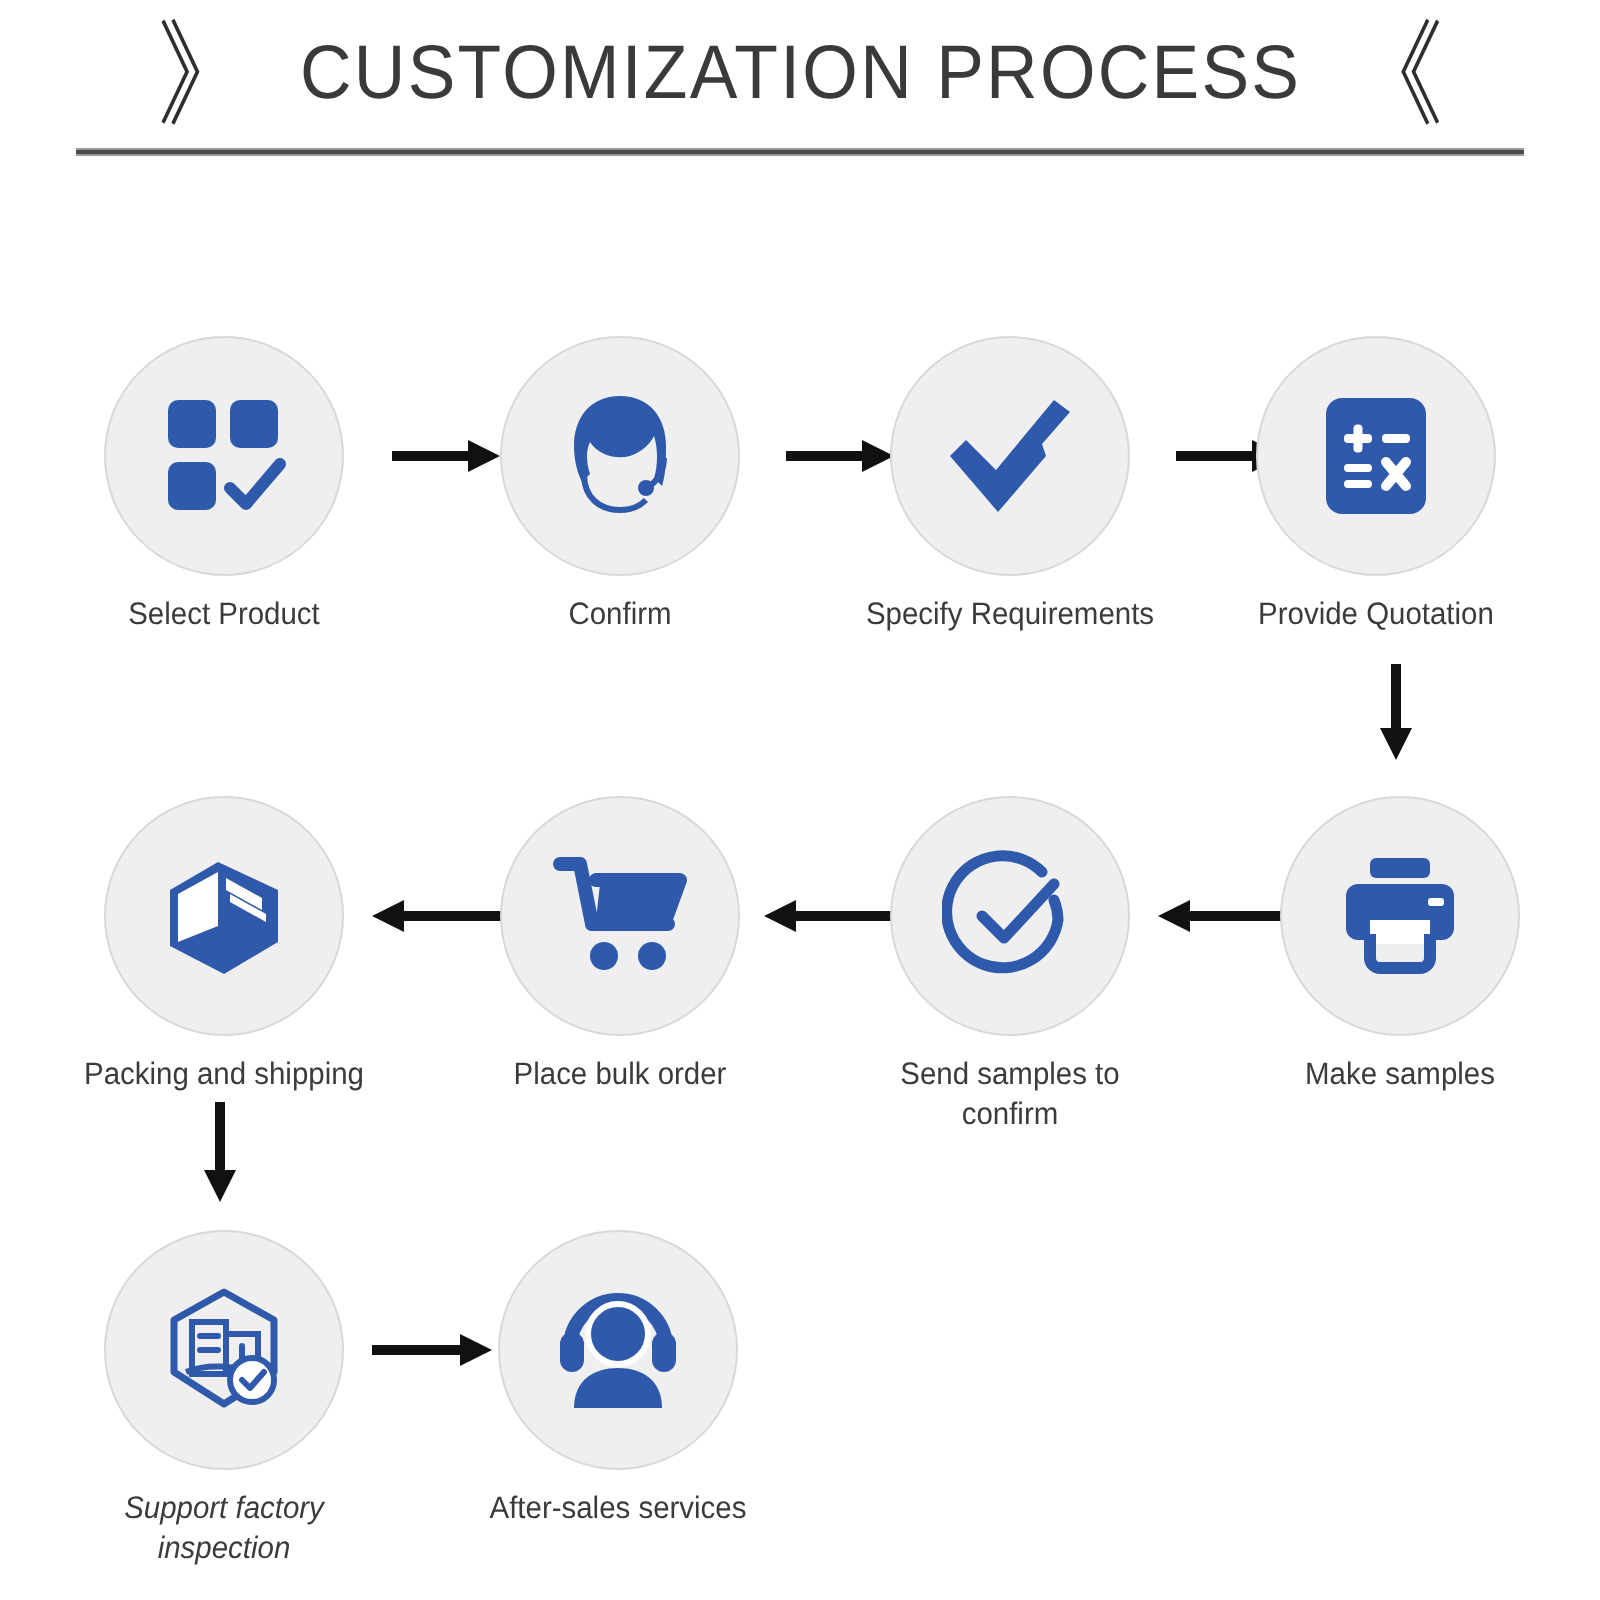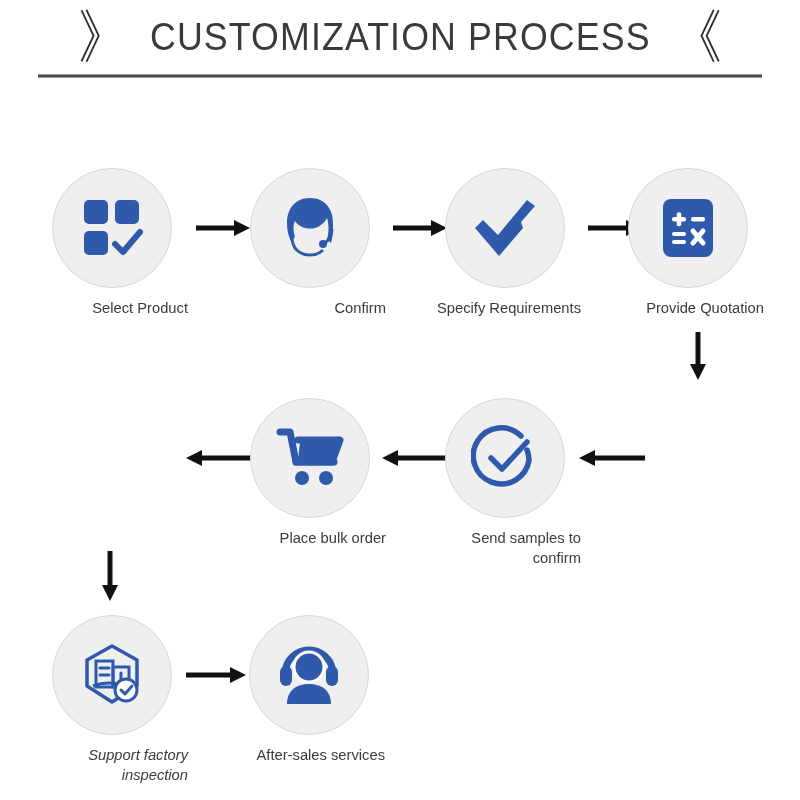--- a/index.html
+++ b/index.html
@@ -66,21 +66,21 @@
     height: 4px;
     background: #4a4a4a;
     border-top: 1px solid #9a9a9a;
     border-bottom: 1px solid #9a9a9a;
   }
 
   
   .node {
     position: absolute;
     width: 160px;
-    text-align: right;
+    text-align: center;
   }
 
   .circle {
     width: 120px;
     height: 120px;
     margin: 0 auto;
     border-radius: 50%;
     background: #efefef;
     border: 1px solid #d8d8d8;
     display: flex;
@@ -191,20 +191,31 @@
     <div class="node-label">Provide Quotation</div>
   </div>
 
   <div class="arrow-v" style="left:688px; top:332px;">
     <svg width="20" height="50" viewBox="0 0 20 50">
       <path d="M10 0 V34" stroke="#111111" stroke-width="5"></path>
       <path d="M2 32 L10 48 L18 32 Z" fill="#111111"></path>
     </svg>
   </div>
 
+  <div class="node" style="left:32px; top:398px;">
+    <div class="circle">
+      <svg width="66" height="66" viewBox="0 0 66 66">
+        <path d="M6 20 L30 6 L60 20 L60 46 L33 62 L6 48 Z" fill="#2f59ab"></path>
+        <path d="M10 22 L30 11 L30 38 L10 46 Z" fill="#ffffff"></path>
+        <path d="M34 14 L52 24 L52 30 L34 20 Z" fill="#ffffff"></path>
+        <path d="M36 22 L54 32 L54 36 L36 26 Z" fill="#ffffff"></path>
+      </svg>
+    </div>
+    <div class="node-label">Packing and shipping</div>
+  </div>
 
   <div class="arrow-h" style="left:182px; top:448px;">
     <svg width="70" height="20" viewBox="0 0 70 20">
       <path d="M70 10 H18" stroke="#111111" stroke-width="5"></path>
       <path d="M20 2 L4 10 L20 18 Z" fill="#111111"></path>
     </svg>
   </div>
 
   <div class="node" style="left:230px; top:398px;">
     <div class="circle">
@@ -236,20 +247,32 @@
     <div class="node-label">Send samples to confirm</div>
   </div>
 
   <div class="arrow-h" style="left:575px; top:448px;">
     <svg width="70" height="20" viewBox="0 0 70 20">
       <path d="M70 10 H18" stroke="#111111" stroke-width="5"></path>
       <path d="M20 2 L4 10 L20 18 Z" fill="#111111"></path>
     </svg>
   </div>
 
+  <div class="node" style="left:620px; top:398px;">
+    <div class="circle">
+      <svg width="66" height="62" viewBox="0 0 66 62">
+        <rect x="18" y="2" width="30" height="10" rx="3" fill="#2f59ab"></rect>
+        <rect x="6" y="15" width="54" height="28" rx="6" fill="#2f59ab"></rect>
+        <rect x="18" y="33" width="30" height="12" fill="#ffffff"></rect>
+        <rect x="47" y="22" width="8" height="4" rx="1.5" fill="#ffffff"></rect>
+        <path d="M18 40 V52 A5 5 0 0 0 23 57 H43 A5 5 0 0 0 48 52 V40" fill="none" stroke="#2f59ab" stroke-width="6" stroke-linejoin="round"></path>
+      </svg>
+    </div>
+    <div class="node-label">Make samples</div>
+  </div>
 
   <div class="arrow-v" style="left:100px; top:551px;">
     <svg width="20" height="52" viewBox="0 0 20 52">
       <path d="M10 0 V36" stroke="#111111" stroke-width="5"></path>
       <path d="M2 34 L10 50 L18 34 Z" fill="#111111"></path>
     </svg>
   </div>
 
   <div class="node" style="left:32px; top:615px;font-style:italic;">
     <div class="circle">

